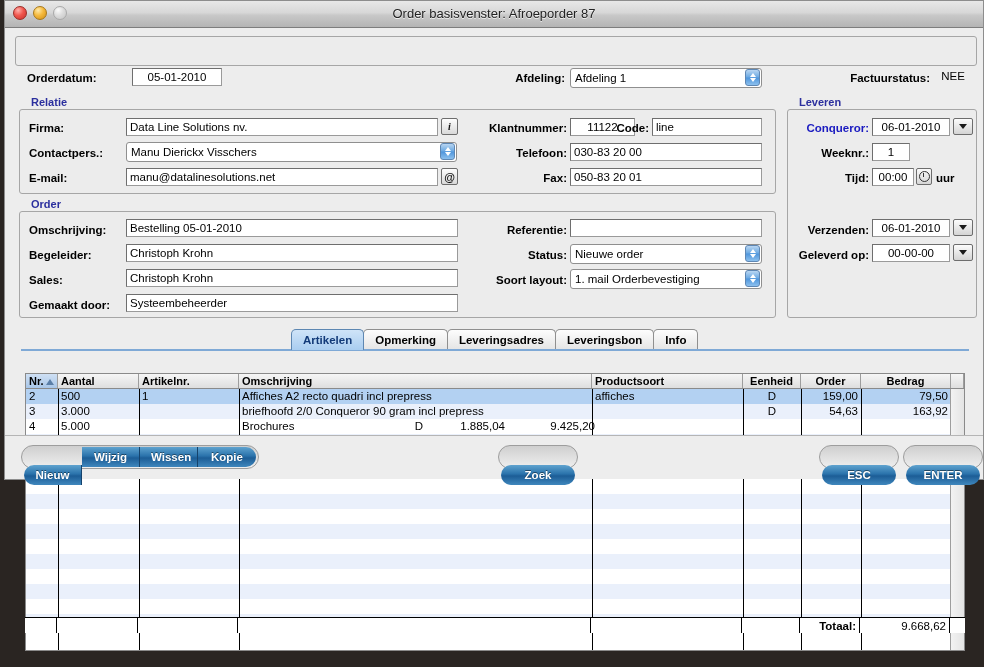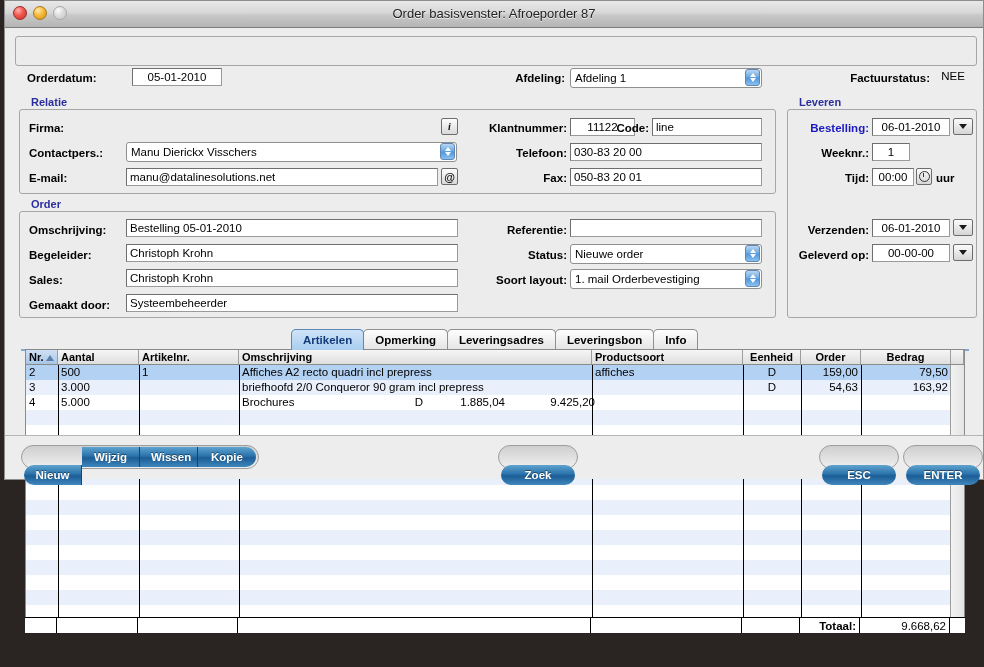--- a/index.html
+++ b/index.html
@@ -207,20 +207,21 @@
         <i class="dn"></i>
       </div>
 
     <div class="lbl r" style="left:800px;top:42px;width:125px;">Factuurstatus:</div>
     <div class="fld c" style="left:928px;top:40px;width:40px;height:18px;border:none;background:transparent;font-weight:normal;">NEE</div>
 
     <div class="grouplabel" style="left:26px;top:68px;">Relatie</div>
     <div class="panel" style="left:14px;top:81px;width:755px;height:83px;"></div>
 
     <div class="lbl" style="left:24px;top:92px;">Firma:</div>
+    <div class="fld" style="left:121px;top:90px;width:312px;height:18px;">Data Line Solutions nv.</div>
     <div class="sqbtn" style="left:436px;top:90px;width:17px;height:17px;font-family:'Liberation Serif',serif;font-style:italic;">i</div>
 
     <div class="lbl" style="left:24px;top:117px;">Contactpers.:</div>
     <div class="combo" style="left:121px;top:114px;width:331px;height:20px;">Manu Dierickx Visschers</div>
     <div class="stepper" style="left:435px;top:115px;">
         <i class="up"></i>
         <i class="dn"></i>
       </div>
 
     <div class="lbl" style="left:24px;top:142px;">E-mail:</div>
@@ -268,21 +269,21 @@
     <div class="lbl r" style="left:440px;top:244px;width:122px;">Soort layout:</div>
     <div class="combo" style="left:565px;top:241px;width:192px;height:20px;">1. mail Orderbevestiging</div>
     <div class="stepper" style="left:740px;top:242px;">
         <i class="up"></i>
         <i class="dn"></i>
       </div>
 
     <div class="grouplabel" style="left:794px;top:68px;">Leveren</div>
     <div class="panel" style="left:782px;top:81px;width:188px;height:207px;"></div>
 
-    <div class="lbl r blue" style="left:778px;top:92px;width:86px;">Bestelling:</div>
+    <div class="lbl r blue" style="left:778px;top:92px;width:86px;">Conqueror:</div>
     <div class="fld c" style="left:867px;top:90px;width:78px;height:18px;">06-01-2010</div>
     <div class="arrowbtn" style="left:948px;top:90px;">
         <i></i>
       </div>
 
     <div class="lbl r" style="left:778px;top:117px;width:86px;">Weeknr.:</div>
     <div class="fld c" style="left:867px;top:115px;width:38px;height:18px;">1</div>
 
     <div class="lbl r" style="left:778px;top:142px;width:86px;">Tijd:</div>
     <div class="fld c" style="left:867px;top:140px;width:42px;height:18px;">00:00</div>
@@ -305,21 +306,21 @@
 
     <div class="tabstrip" id="tabbar" style="left:286px;top:300px;height:22px;">
         <div class="tab active">Artikelen</div>
         <div class="tab">Opmerking</div>
         <div class="tab">Leveringsadres</div>
         <div class="tab">Leveringsbon</div>
         <div class="tab">Info</div>
       </div>
     <div class="tabline" style="left:16px;top:321px;width:948px;"></div>
 
-    <div class="tablewrap" style="left:20px;top:321px;width:940px;height:278px;">
+    <div class="tablewrap" style="left:20px;top:345px;width:940px;height:278px;">
       <div class="thead" id="thead">
           <div class="th sorted" style="width: 32px; flex: 0 0 32px;">Nr.<span class="sortarrow"></span></div>
           <div class="th" style="width: 81px; flex: 0 0 81px;">Aantal</div>
           <div class="th" style="width: 100px; flex: 0 0 100px;">Artikelnr.</div>
           <div class="th" style="width: 353px; flex: 0 0 353px;">Omschrijving</div>
           <div class="th" style="width: 151px; flex: 0 0 151px;">Productsoort</div>
           <div class="th c" style="width: 58px; flex: 0 0 58px;">Eenheid</div>
           <div class="th c" style="width: 60px; flex: 0 0 60px;">Order</div>
           <div class="th c" style="width: 90px; flex: 0 0 90px;">Bedrag</div>
           <div class="th" style="width: 13px; flex: 0 0 13px;"></div>

